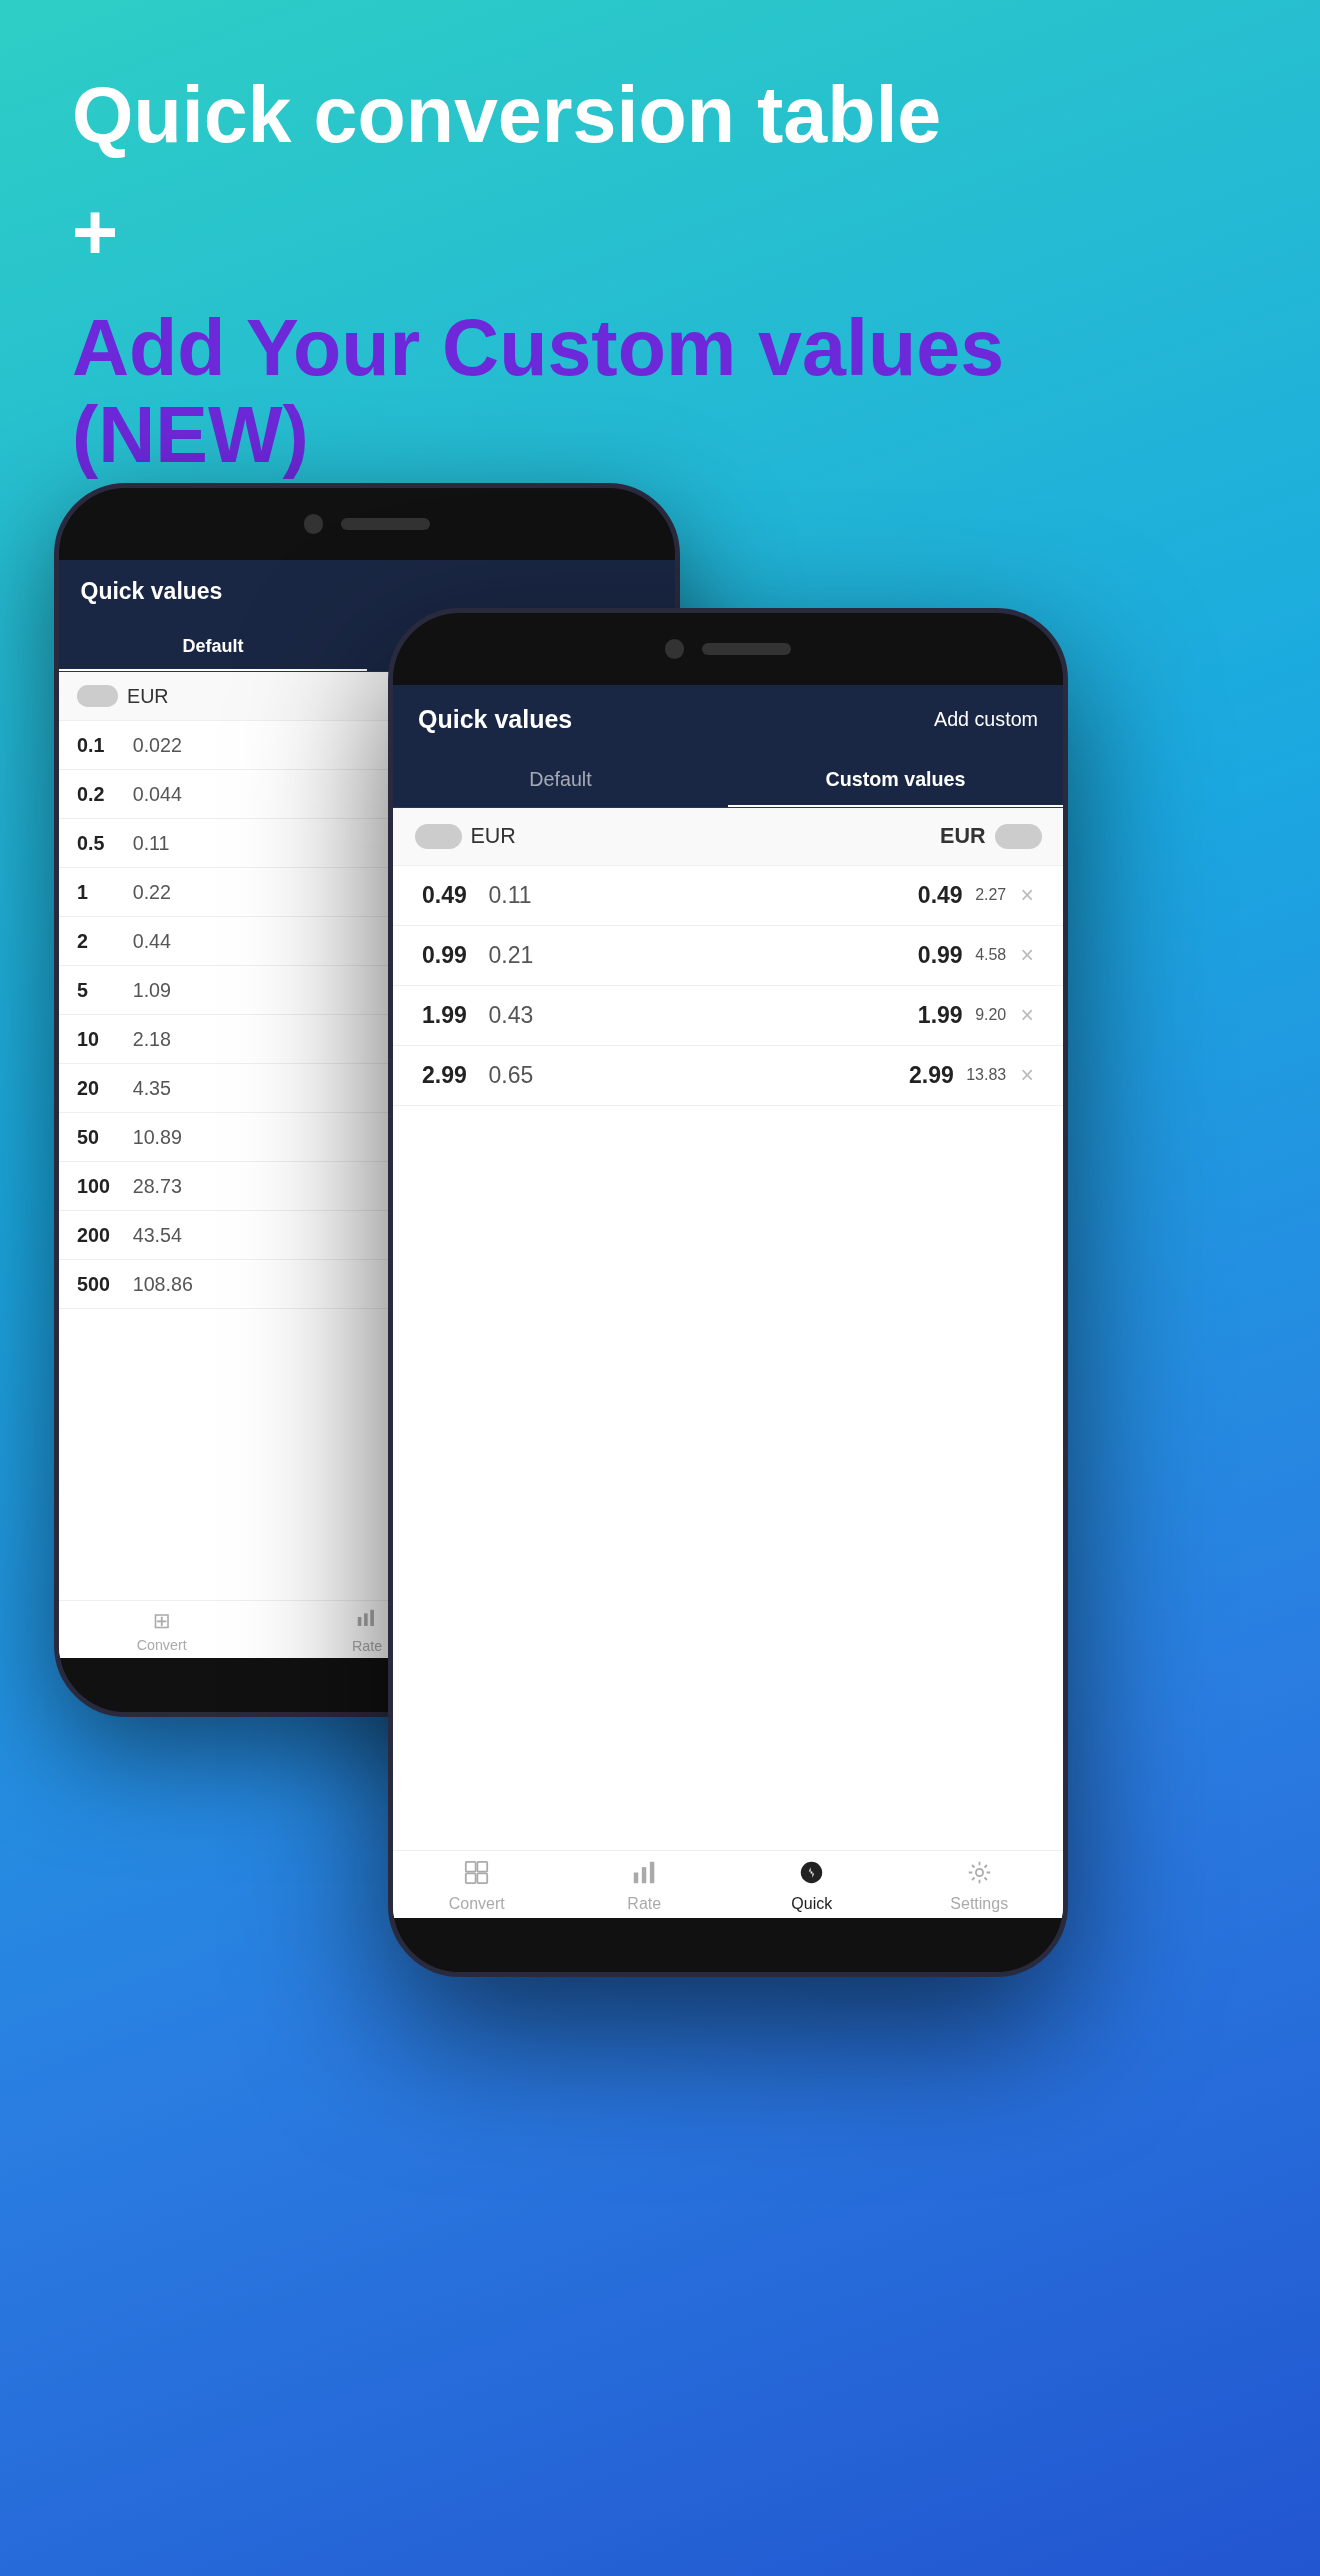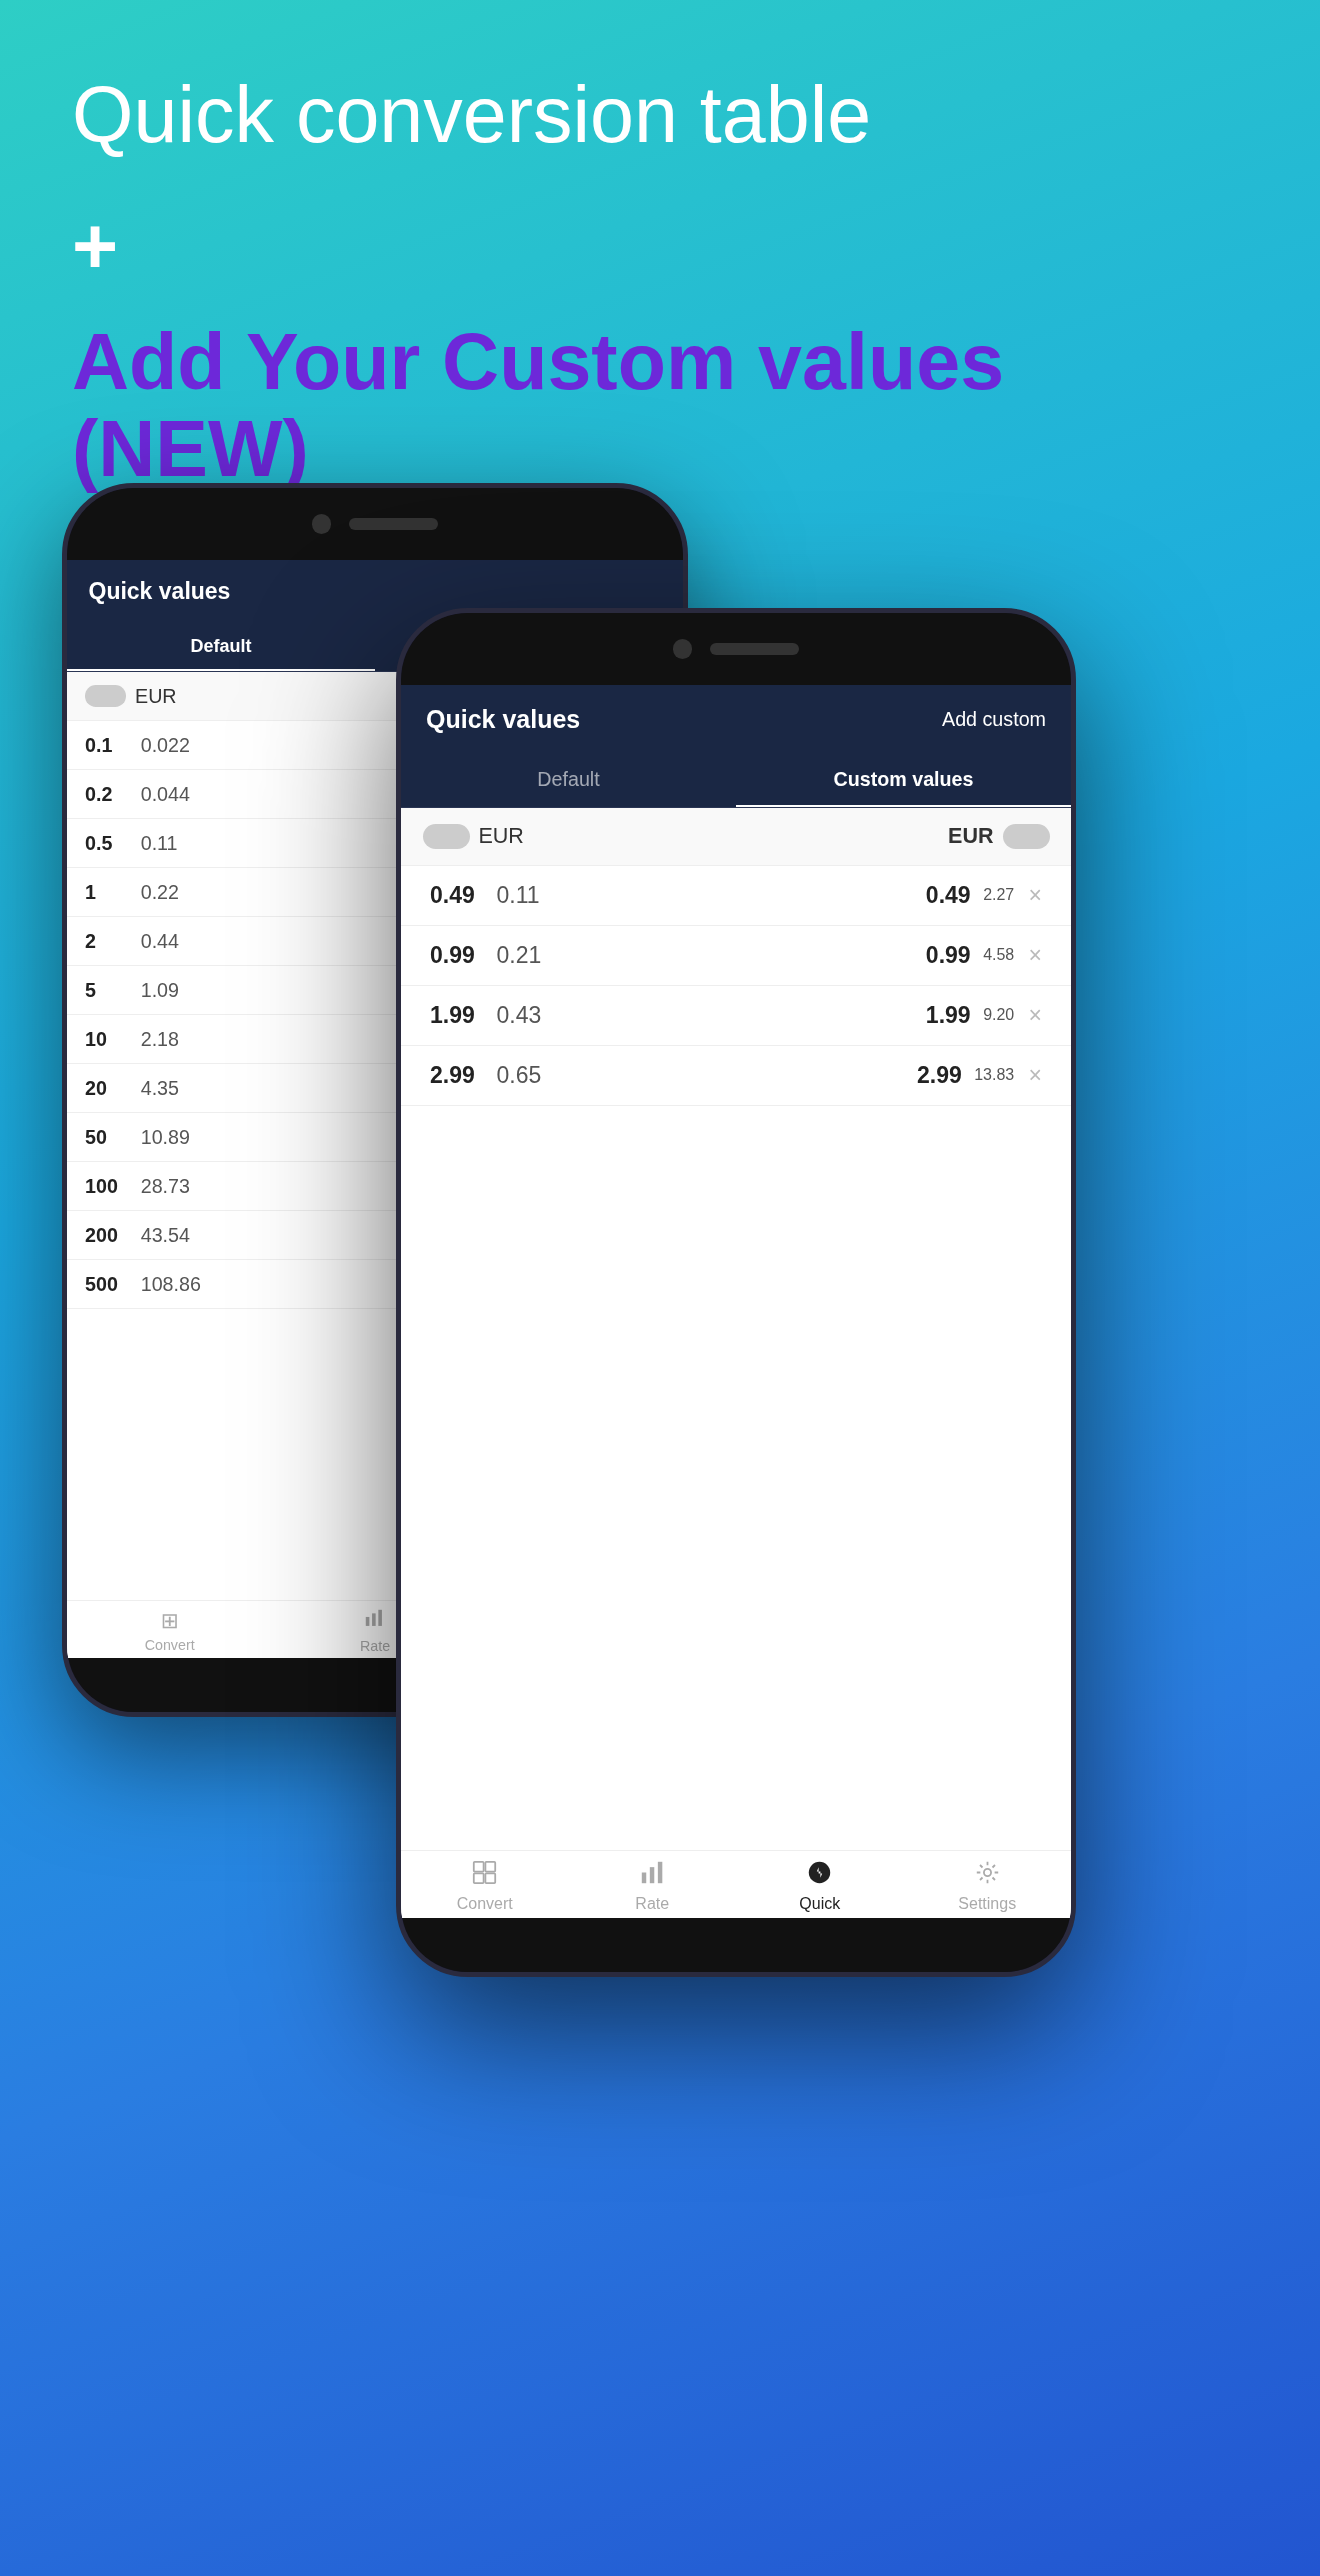--- a/index.html
+++ b/index.html
@@ -11,43 +11,43 @@
       overflow: hidden;
       position: relative;
     }
 
     
     .header-section {
       padding: 72px 72px 36px 72px;
     }
     .header-title {
       font-size: 79px;
-      font-weight: 400;
+      font-weight: 700;
       color: white;
       line-height: 1.1;
-      margin-bottom: 41px;
+      margin-bottom: 27px;
     }
     .header-plus {
       font-size: 79px;
       font-weight: 700;
       color: white;
       margin-bottom: 27px;
     }
     .header-subtitle {
       font-size: 79px;
       font-weight: 700;
       color: #6d28d9;
       line-height: 1.1;
     }
 
     
     .phones-container {
       position: absolute;
       top: 429px;
-      left: 8px;
+      left: 0;
       width: 1104px;
       height: 2147px;
     }
 
     
     .phone-left {
       position: absolute;
       left: 54px;
       top: 54px;
       width: 626px;

